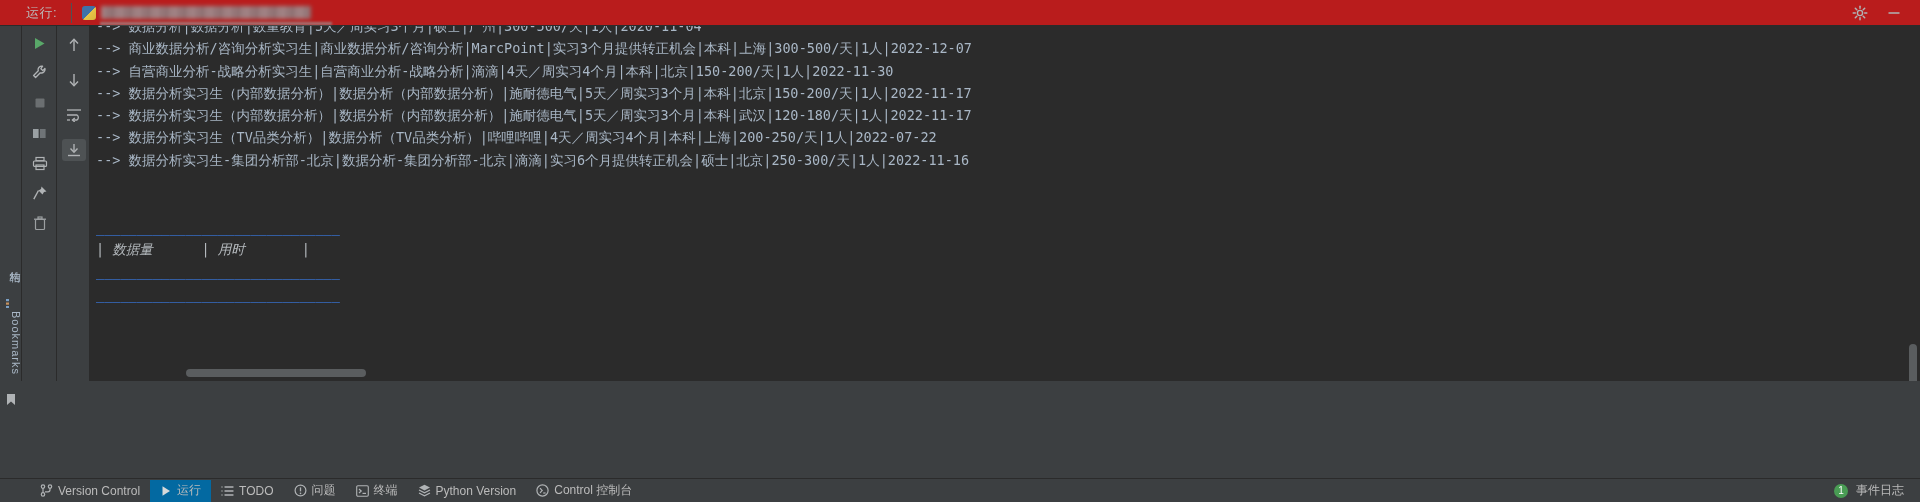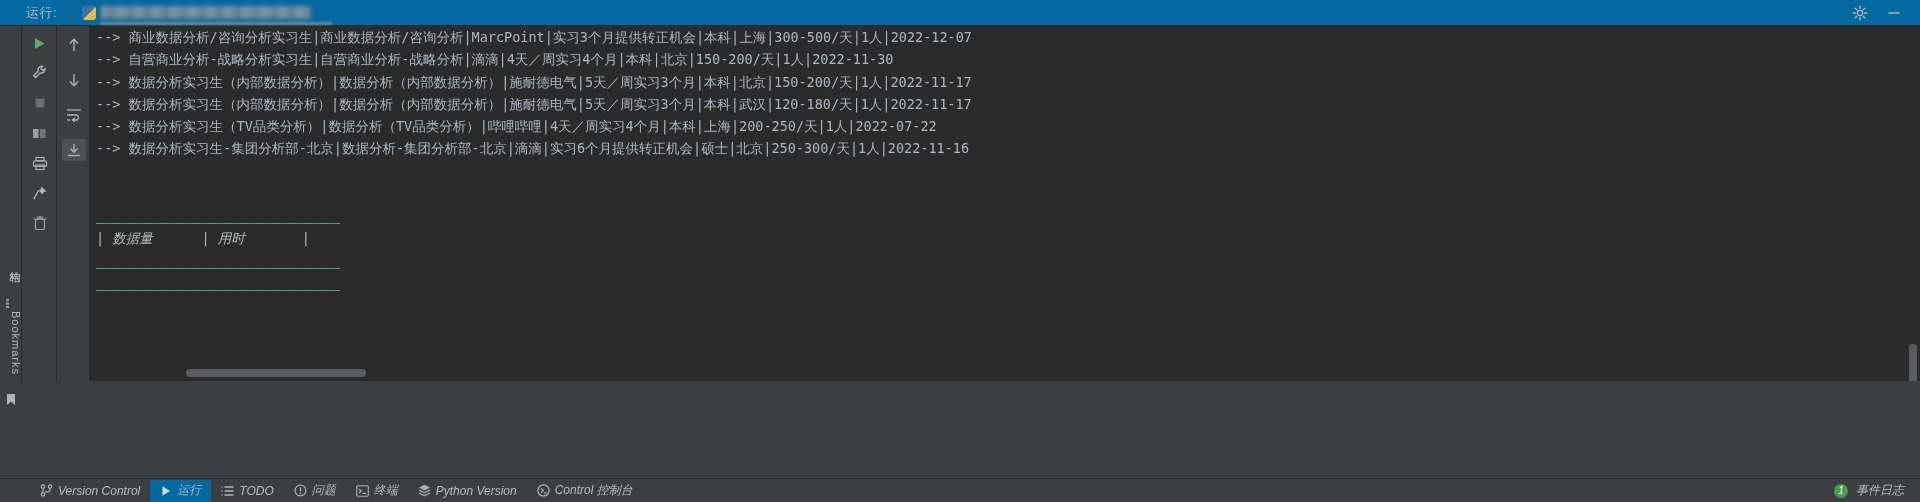--- a/index.html
+++ b/index.html
@@ -7,21 +7,21 @@
     width: 1920px; height: 502px;
     background: #3c3f41;
     font-family: "Liberation Sans", "DejaVu Sans", sans-serif;
     overflow: hidden;
   }
   body { position: relative; }
 
   
   .topbar {
     position: absolute; left: 0; top: 0; width: 1920px; height: 26px;
-    background: #0369a1;
+    background: #b91c1c;
     display: flex; align-items: center;
     border-bottom: 1px solid #2b2b2b;
   }
   .topbar-label {
     color: #bbbbbb; font-size: 13px; padding-left: 26px;
     letter-spacing: .5px; white-space: nowrap;
   }
   .topbar-sep {
     width: 1px; height: 20px; background: #4e5254; margin: 0 10px 0 14px;
   }
@@ -101,40 +101,40 @@
     font-family: "DejaVu Sans Mono", "Liberation Mono", monospace;
     font-size: 13.5px;
     line-height: 22.3px;
     color: #a9b7c6;
     padding: 0 0 0 6px;
   }
   .cline { white-space: pre; height: 22.3px; }
   .cline.clipped-top { margin-top: -11px; }
   .blank { height: 22.3px; }
 
-  .hr-line { color: #5eead4; white-space: pre; height: 22.3px; letter-spacing: 0; }
+  .hr-line { color: #3b82f6; white-space: pre; height: 22.3px; letter-spacing: 0; }
   .tbl { color: #b4b9bd; white-space: pre; height: 22.3px; font-style: italic; }
   .exitline { color: #b4b9bd; white-space: pre; height: 22.3px; }
   .exitcode { color: #cc7832; }
 
   
   .vscroll {
     position: absolute; right: 3px; top: 318px; width: 8px; height: 56px;
     background: #5a5d5f; border-radius: 4px;
   }
   .hscroll {
     position: absolute; left: 96px; bottom: 4px; width: 180px; height: 8px;
     background: #5a5d5f; border-radius: 4px;
   }
 
   
   .statusbar {
     position: absolute; left: 0; bottom: 0; width: 1920px; height: 24px;
     background: #3c3f41; border-top: 1px solid #2b2b2b;
-    display: flex; align-items: center; padding-left: 30px; gap: 0; font-style: italic;
+    display: flex; align-items: center; padding-left: 30px; gap: 0;
   }
   .sb-item {
     display: flex; align-items: center; gap: 5px;
     color: #bbbbbb; font-size: 12px; height: 22px;
     padding: 0 10px; cursor: pointer; white-space: nowrap;
   }
   .sb-item.active { background: #0369a1; }
   .sb-right { margin-left: auto; display: flex; align-items: center;
               padding-right: 14px; gap: 6px; }
   .badge {
@@ -264,20 +264,21 @@
   <span class="rt-btn active">
     <svg width="16" height="15" viewBox="0 0 16 15">
       <line x1="8" y1="1" x2="8" y2="8.5" stroke="#b0b3b5" stroke-width="1.4"></line>
       <path d="M4.5 5.5 L8 9.2 L11.5 5.5" fill="none" stroke="#b0b3b5" stroke-width="1.4"></path>
       <line x1="2" y1="12.5" x2="14" y2="12.5" stroke="#b0b3b5" stroke-width="1.4"></line>
     </svg>
   </span>
 </div>
 
 <div class="console">
+  <div class="cline clipped-top">--&gt; 数据分析|数据分析|数重教育|5天／周实习3个月|硕士|广州|300-500/天|1人|2020-11-04</div>
   <div class="cline">--&gt; 商业数据分析/咨询分析实习生|商业数据分析/咨询分析|MarcPoint|实习3个月提供转正机会|本科|上海|300-500/天|1人|2022-12-07</div>
   <div class="cline">--&gt; 自营商业分析-战略分析实习生|自营商业分析-战略分析|滴滴|4天／周实习4个月|本科|北京|150-200/天|1人|2022-11-30</div>
   <div class="cline">--&gt; 数据分析实习生（内部数据分析）|数据分析（内部数据分析）|施耐德电气|5天／周实习3个月|本科|北京|150-200/天|1人|2022-11-17</div>
   <div class="cline">--&gt; 数据分析实习生（内部数据分析）|数据分析（内部数据分析）|施耐德电气|5天／周实习3个月|本科|武汉|120-180/天|1人|2022-11-17</div>
   <div class="cline">--&gt; 数据分析实习生（TV品类分析）|数据分析（TV品类分析）|哔哩哔哩|4天／周实习4个月|本科|上海|200-250/天|1人|2022-07-22</div>
   <div class="cline">--&gt; 数据分析实习生-集团分析部-北京|数据分析-集团分析部-北京|滴滴|实习6个月提供转正机会|硕士|北京|250-300/天|1人|2022-11-16</div>
   <div class="blank"></div>
   <div class="blank"></div>
   <div class="hr-line">______________________________</div>
   <div class="tbl">| 数据量      | 用时       |</div>

